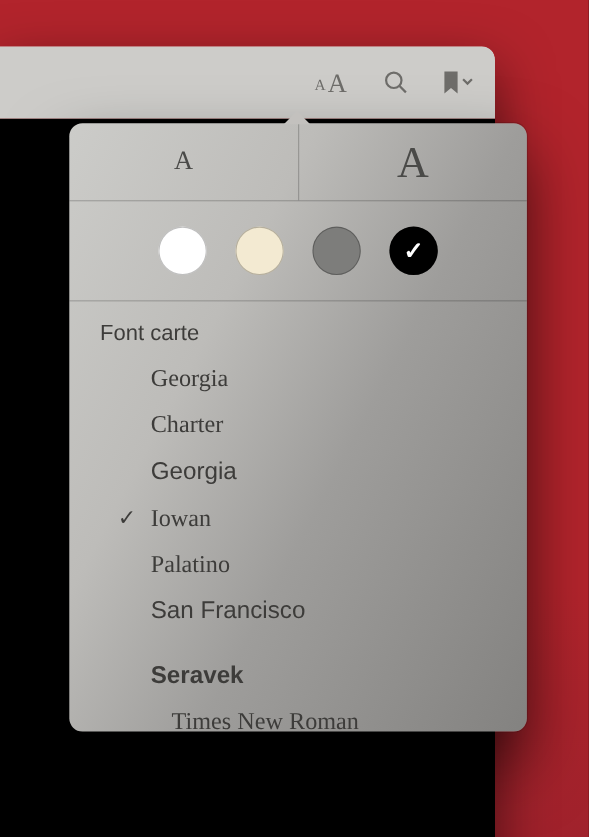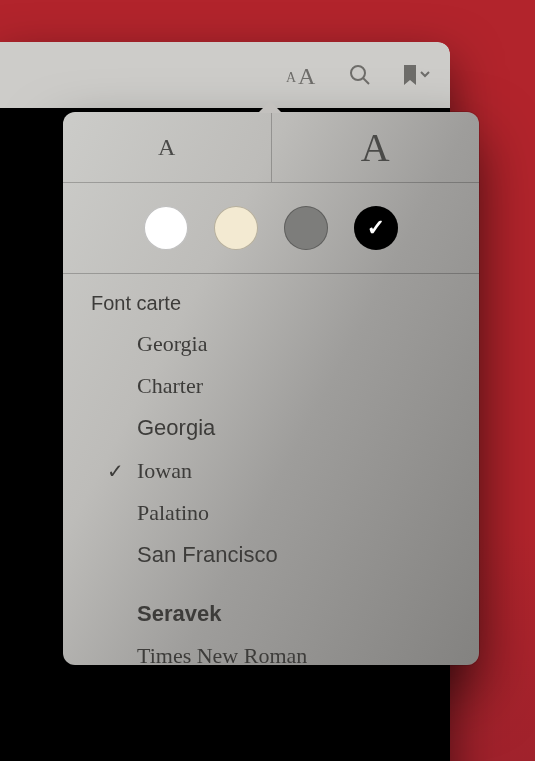--- a/index.html
+++ b/index.html
@@ -45,21 +45,21 @@
     color:#3d3c3a;line-height:1.1;cursor:default;}
   .font-list li .check{position:absolute;left:44px;top:10px;font-size:20px;
     color:#3d3c3a;}
   .f-athelas{font-family:Georgia,"Times New Roman",serif;}
   .f-charter{font-family:Georgia,"Times New Roman",serif;}
   .f-georgia{font-family:Liberation Sans, sans-serif;}
   .f-iowan{font-family:Georgia,"Times New Roman",serif;}
   .f-palatino{font-family:Palatino,"Palatino Linotype",Georgia,serif;}
   .f-sanfran{font-family:-apple-system,BlinkMacSystemFont,"Helvetica Neue",Arial,sans-serif;}
   .f-seravek{font-family:-apple-system,BlinkMacSystemFont,"Helvetica Neue",Arial,sans-serif;font-weight:600;margin-top:17px;}
-  .f-times{font-family:"Times New Roman",Times,serif;}
+  .f-times{font-family:"Times New Roman",Times,serif;margin-left:19px;}
 </style>
 </head>
 <body>
 
 <div class="stage">
   <div class="desktop"></div>
 
   <div class="window">
     <div class="toolbar">
       <div class="tool-icons">

